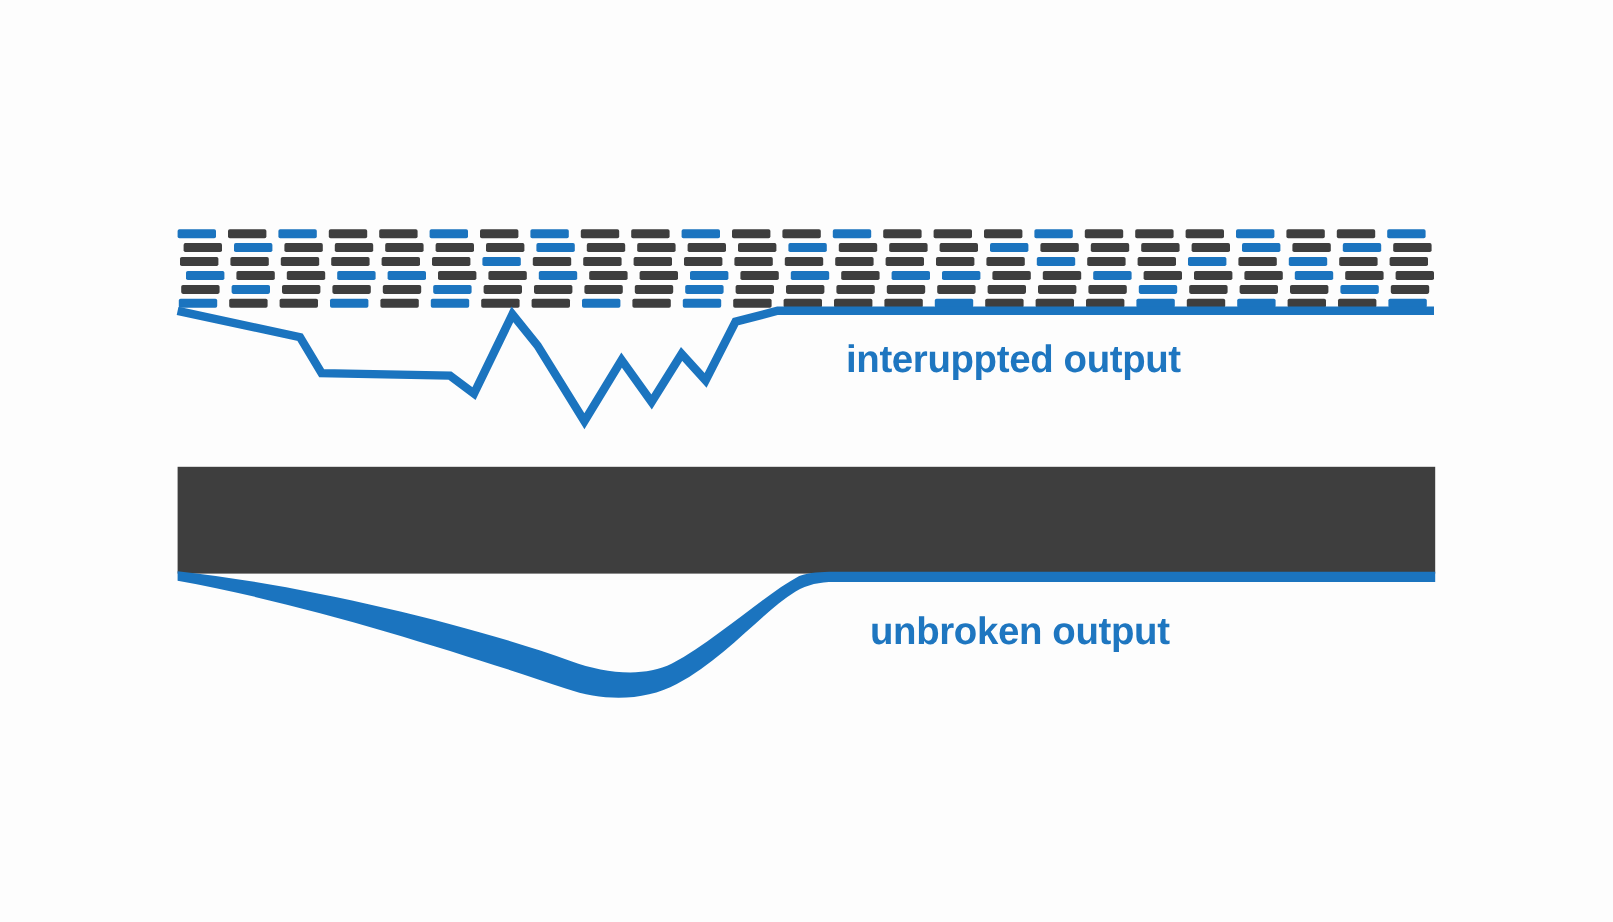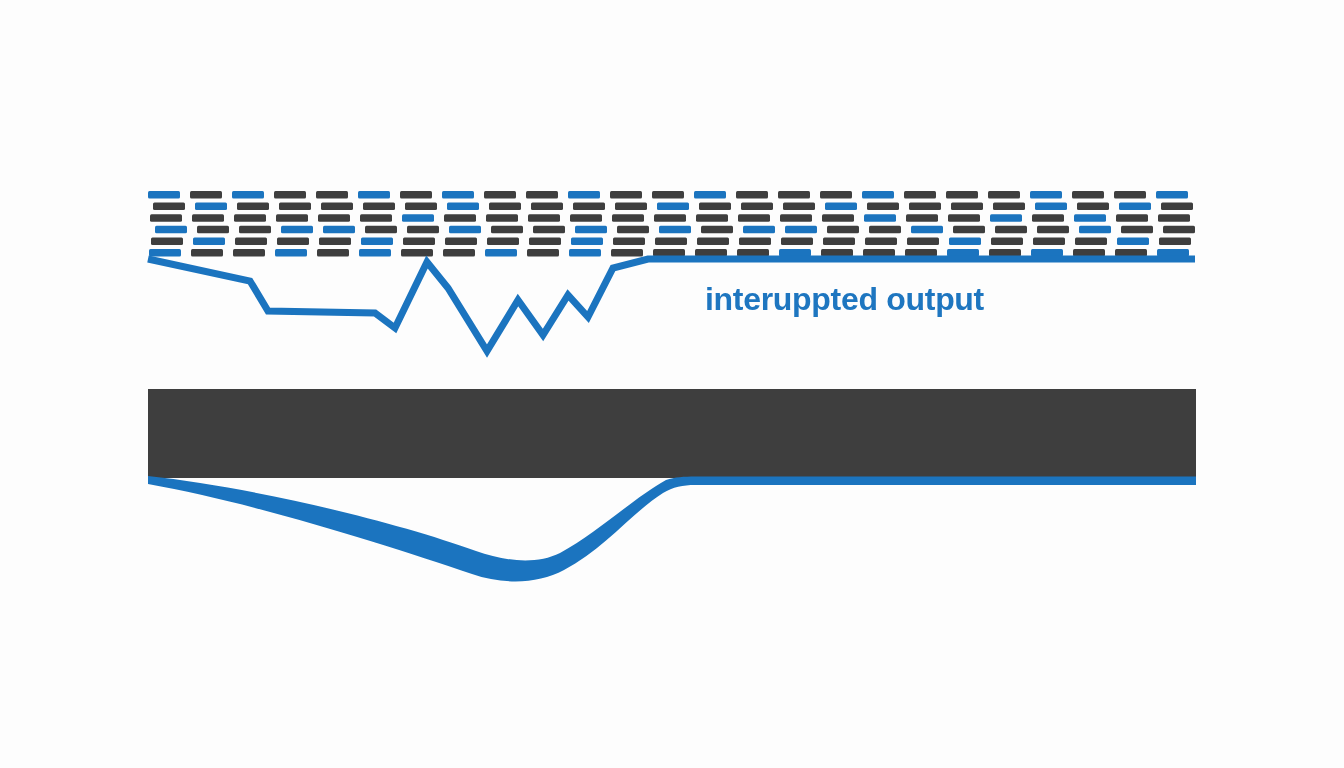--- a/index.html
+++ b/index.html
@@ -185,13 +185,14 @@
       <rect x="1073" y="249" width="32" height="7.5" rx="1.5" fill="#3e3e3e"></rect>
       <rect x="1115" y="249" width="32" height="7.5" rx="1.5" fill="#3e3e3e"></rect>
       <rect x="1157" y="249" width="32" height="7.5" rx="1.5" fill="#1b74bf"></rect>
       <polyline points="148,259 250,281 268,311 375,313 395,328 427,262 448,288 487,351 518,300 543,335 568,295 588,317 613,268 648,259 1195,259" fill="none" stroke="#1b74bf" stroke-width="7" stroke-linejoin="miter"></polyline>
       <rect x="148" y="389" width="1048" height="89" fill="#3e3e3e"></rect>
       <path d="M 148,476 C 250,487 390,520 476,551 C 504,561 536,565 560,553 C 597,533 635,497 666,480 C 675,477 684,476.5 695,476.5 L 1196,476.5 L 1196,485 L 695,485 C 683,485 673,487 663,493 C 634,511 604,549 564,570 C 538,584 504,585 472,574 C 386,545 255,503 148,484 Z" fill="#1b74bf"></path>
     </svg>
 
   <div class="fig-label" style="left: 705px; top: 281px; color: rgb(30, 118, 192);">interuppted output</div>
 
+  <div class="fig-label" style="left: 725px; top: 508px; color: rgb(30, 118, 192);">unbroken output</div>
 </div>
 
 </body></html>

